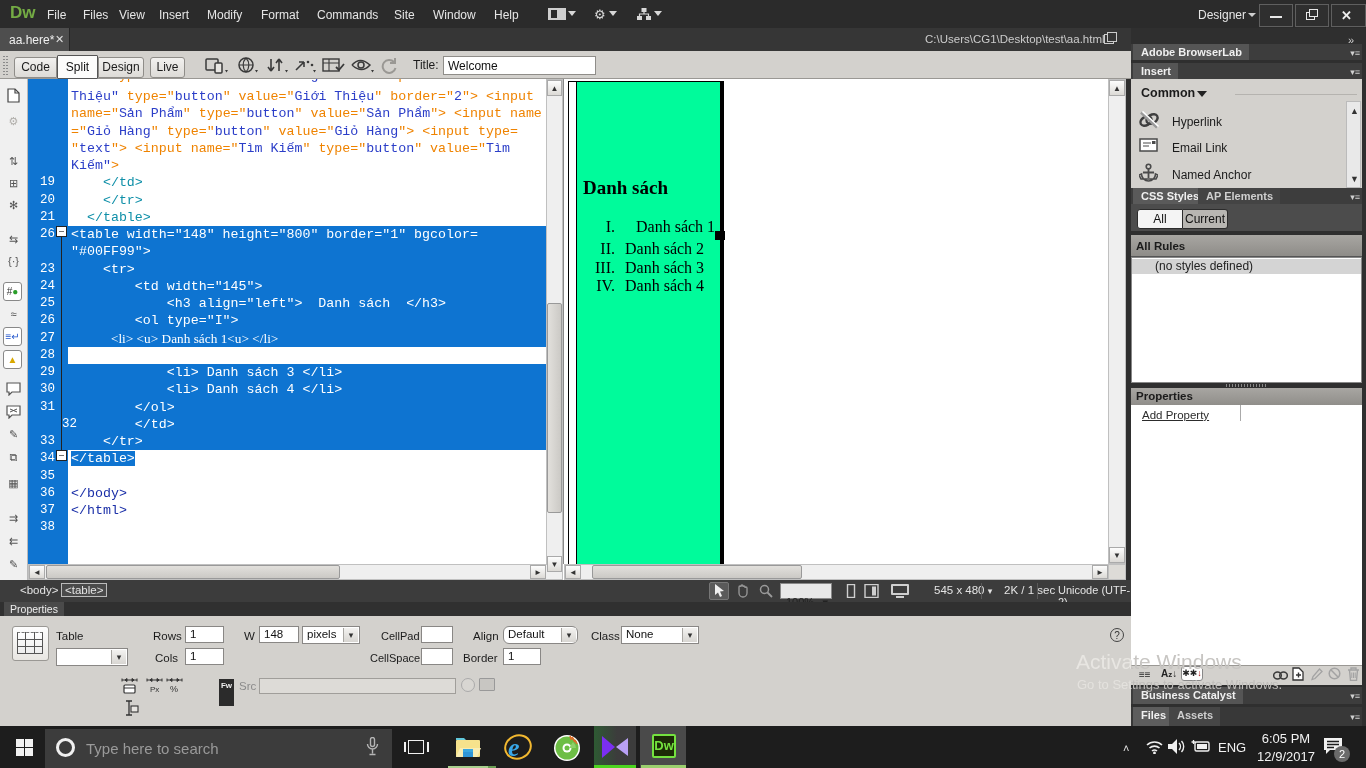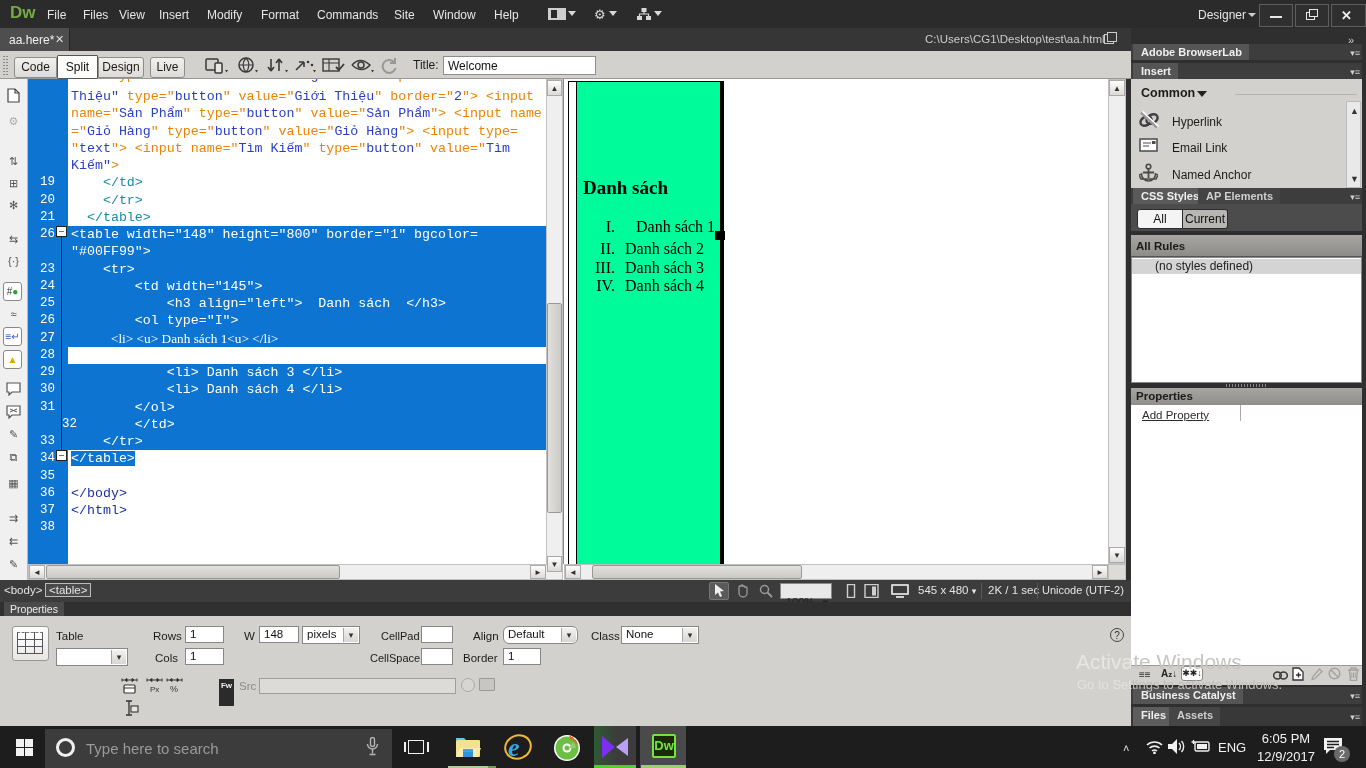--- a/index.html
+++ b/index.html
@@ -174,21 +174,21 @@
   <div class="abs" style="left:1108px;top:79px;width:18px;height:485px;background:#efefef;border:1px solid #c0c0c0;"></div>
 
   <div class="abs" style="left:564px;top:564px;width:544px;height:16px;background:#efefef;border:1px solid #c0c0c0;"></div>
 
   <div class="abs" style="left:1126px;top:79px;width:5px;height:501px;background:#2f2f2f;"></div>
   <div class="abs" style="left:1108px;top:564px;width:18px;height:16px;background:#dddbd7;border:1px solid #c0c0c0;"></div>
 
   <div class="abs" id="statusbar" style="left:0;top:580px;width:1131px;height:22px;background:#3c3c3c;"></div>
   <div class="abs" id="statusitems" style="left:0;top:580px;width:1131px;height:22px;overflow:hidden;">
     <style>
-      .sb { position:absolute; color:#e4e4e4; font-size:11.5px; top:4px; }
+      .sb { position:absolute; color:#e4e4e4; font-size:11.5px; top:4px;margin-left:16px; }
     </style>
     <div class="sb" style="left:4px;">&lt;body&gt;</div>
     <div class="sb" style="left:45px;border:1px solid #bbb;padding:0 3px;top:3px;background:#4a4a4a;">&lt;table&gt;</div>
 
     <div class="abs" style="left:709px;top:2px;width:20px;height:18px;background:#5a5a5a;border:1px solid #777;border-radius:2px;"></div>
     <svg class="abs" style="left:714px;top:4px;" width="11" height="14" viewBox="0 0 11 14">
         <path d="M1 0 L1 11 L4 8.5 L6 13 L8 12 L6 7.5 L10 7 Z" fill="#f0f0f0"></path>
       </svg>
     <svg class="abs" style="left:736px;top:4px;" width="14" height="14" viewBox="0 0 14 14">
         <path d="M3 8 V3 a1 1 0 0 1 2 0 v-1 a1 1 0 0 1 2 0 v1 a1 1 0 0 1 2 0 v1 a1 1 0 0 1 2 0 v5 a4 4 0 0 1 -8 0 z" fill="none" stroke="#9a9a9a" stroke-width="1.3"></path>

